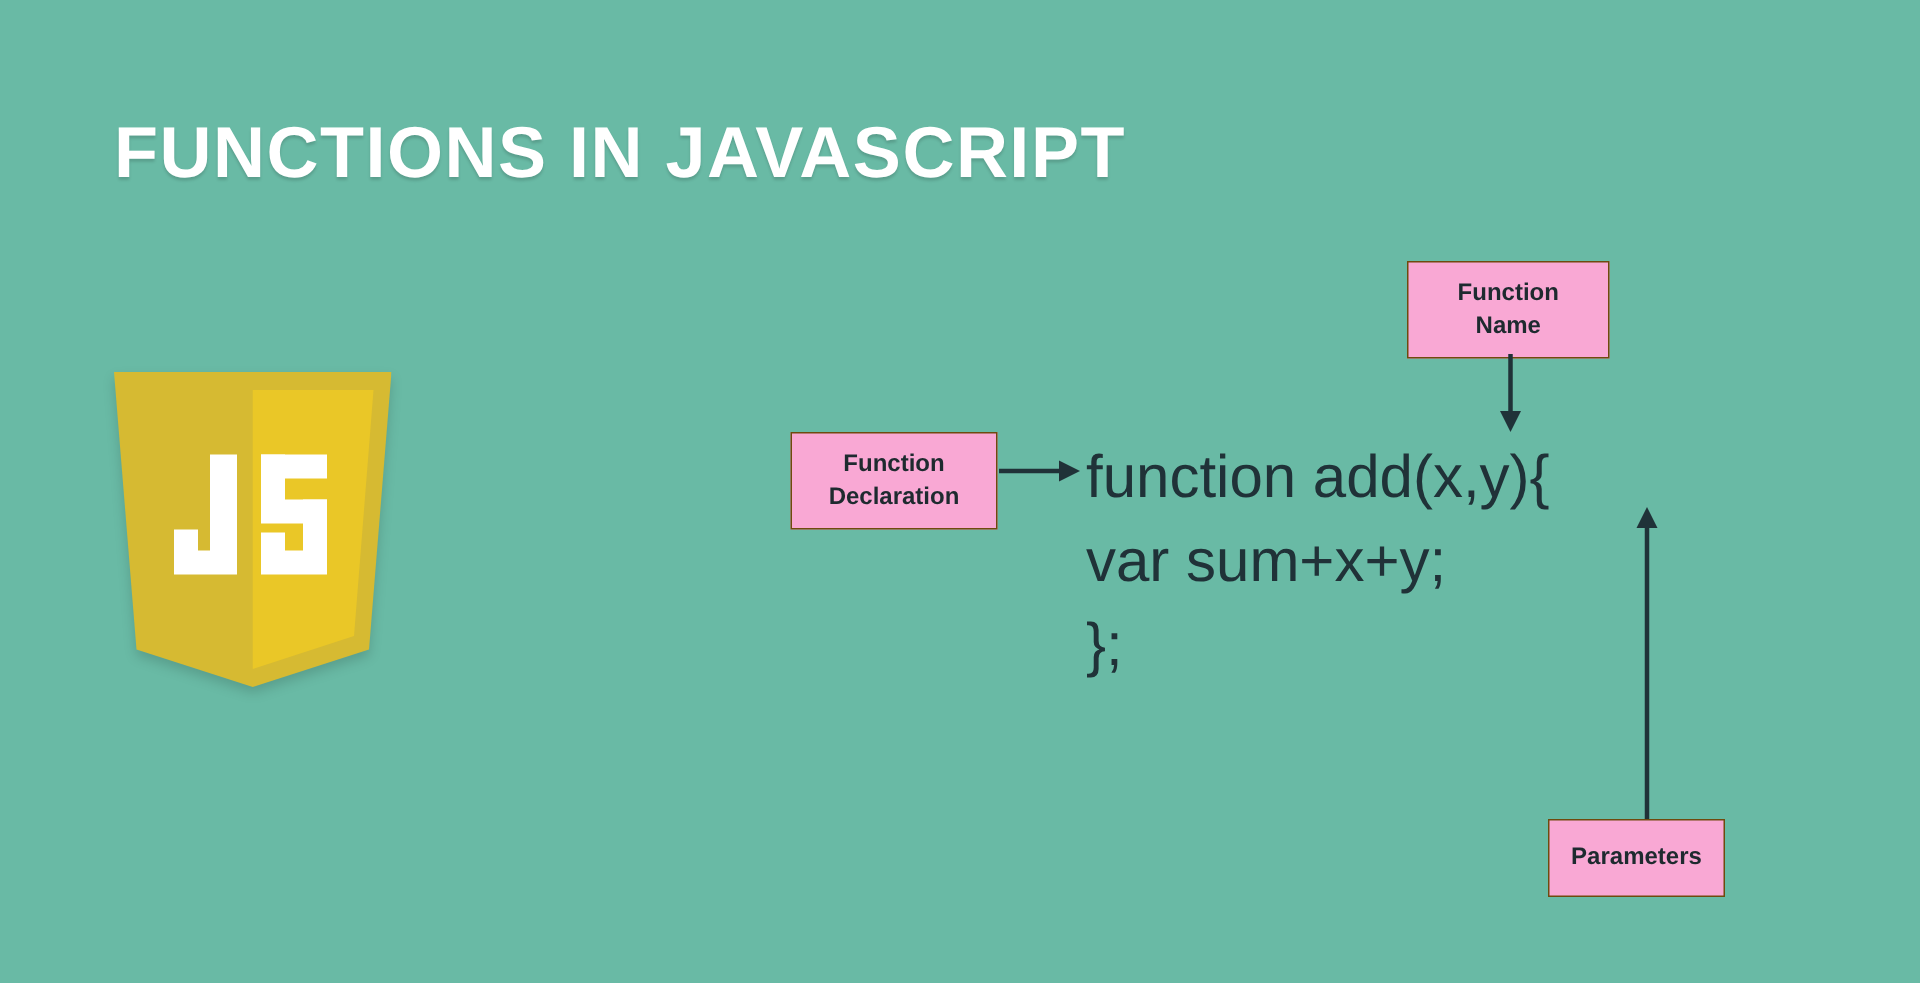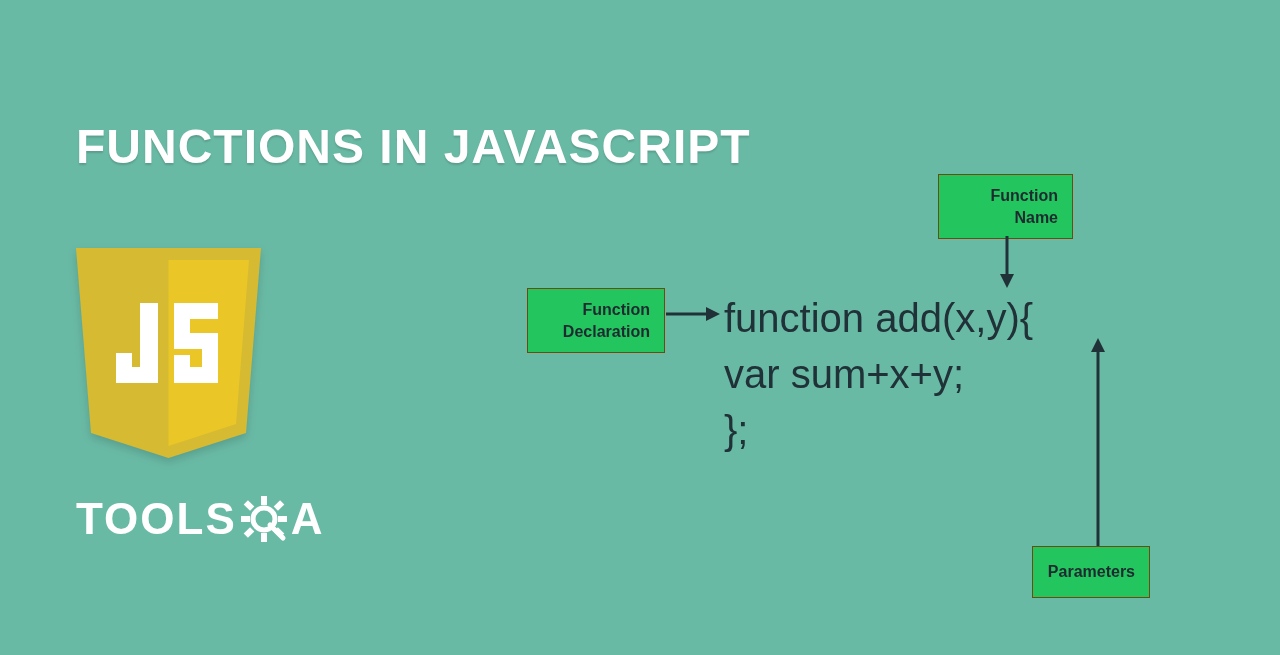--- a/index.html
+++ b/index.html
@@ -13,21 +13,20 @@
   }
   .title {
     position: absolute;
     left: 76px;
     top: 75px;
     font-size: 48px;
     font-weight: 800;
     letter-spacing: 1px;
     color: #ffffff;
     text-shadow: 0 2px 2px rgba(0,0,0,0.15);
-    margin-top: 44px;
   }
   .left-col {
     position: absolute;
     left: 76px;
     top: 248px;
   }
   .js-logo {
     width: 185px;
     height: 210px;
     filter: drop-shadow(0 4px 4px rgba(0,0,0,0.15));
@@ -61,27 +60,27 @@
     left: 724px;
     top: 290px;
     font-family: Arial, Helvetica, sans-serif;
     font-weight: 400;
     font-size: 40px;
     line-height: 1.4;
     color: #203238;
   }
   .callout {
     position: absolute;
-    background: #22c55e;
+    background: #f9a8d4;
     border: 1px solid #6f4a0e;
     padding: 10px 14px;
     font-size: 16px;
     font-weight: 700;
     color: #1e2a2f;
-    text-align: right;
+    text-align: center;
     line-height: 1.35;
   }
   .callout-fn-decl { left: 527px; top: 288px; width: 138px; }
   .callout-fn-name { left: 938px; top: 174px; width: 135px; }
   .callout-params { left: 1032px; top: 546px; width: 118px; padding: 14px 14px; }
   .arrow { position: absolute; }
   .arrow svg { display: block; }
 </style>
 </head>
 <body>
@@ -102,40 +101,20 @@
     <g fill="#ffffff">
       <rect x="98" y="55" width="44" height="16"></rect>
       <rect x="98" y="55" width="16" height="42"></rect>
       <rect x="98" y="85" width="44" height="16"></rect>
       <rect x="126" y="85" width="16" height="46"></rect>
       <rect x="98" y="119" width="44" height="16"></rect>
       <rect x="98" y="107" width="16" height="20"></rect>
     </g>
   </svg>
 
-  <div class="toolsqa">
-    <span class="toolsqa-text">TOOLS</span>
-    <svg class="gear-icon" viewBox="0 0 46 46">
-      <g fill="none" stroke="#ffffff" stroke-width="5">
-        <circle cx="23" cy="23" r="11"></circle>
-      </g>
-      <g fill="#ffffff">
-        <rect x="20" y="0" width="6" height="9"></rect>
-        <rect x="20" y="37" width="6" height="9"></rect>
-        <rect x="0" y="20" width="9" height="6"></rect>
-        <rect x="37" y="20" width="9" height="6"></rect>
-        <rect x="5" y="5" width="6" height="9" transform="rotate(-45 8 9.5)"></rect>
-        <rect x="35" y="5" width="6" height="9" transform="rotate(45 38 9.5)"></rect>
-        <rect x="5" y="32" width="6" height="9" transform="rotate(45 8 36.5)"></rect>
-        <rect x="35" y="32" width="6" height="9" transform="rotate(-45 38 36.5)"></rect>
-      </g>
-      <line x1="29" y1="29" x2="42" y2="42" stroke="#ffffff" stroke-width="5" stroke-linecap="round"></line>
-    </svg>
-    <span class="toolsqa-a">A</span>
-  </div>
 </div>
 
 <div class="code-block">
   <div>function add(x,y){</div>
   <div>var sum+x+y;</div>
   <div>};</div>
 </div>
 
 <div class="callout callout-fn-decl">Function<br>Declaration</div>
 <div class="callout callout-fn-name">Function<br>Name</div>

